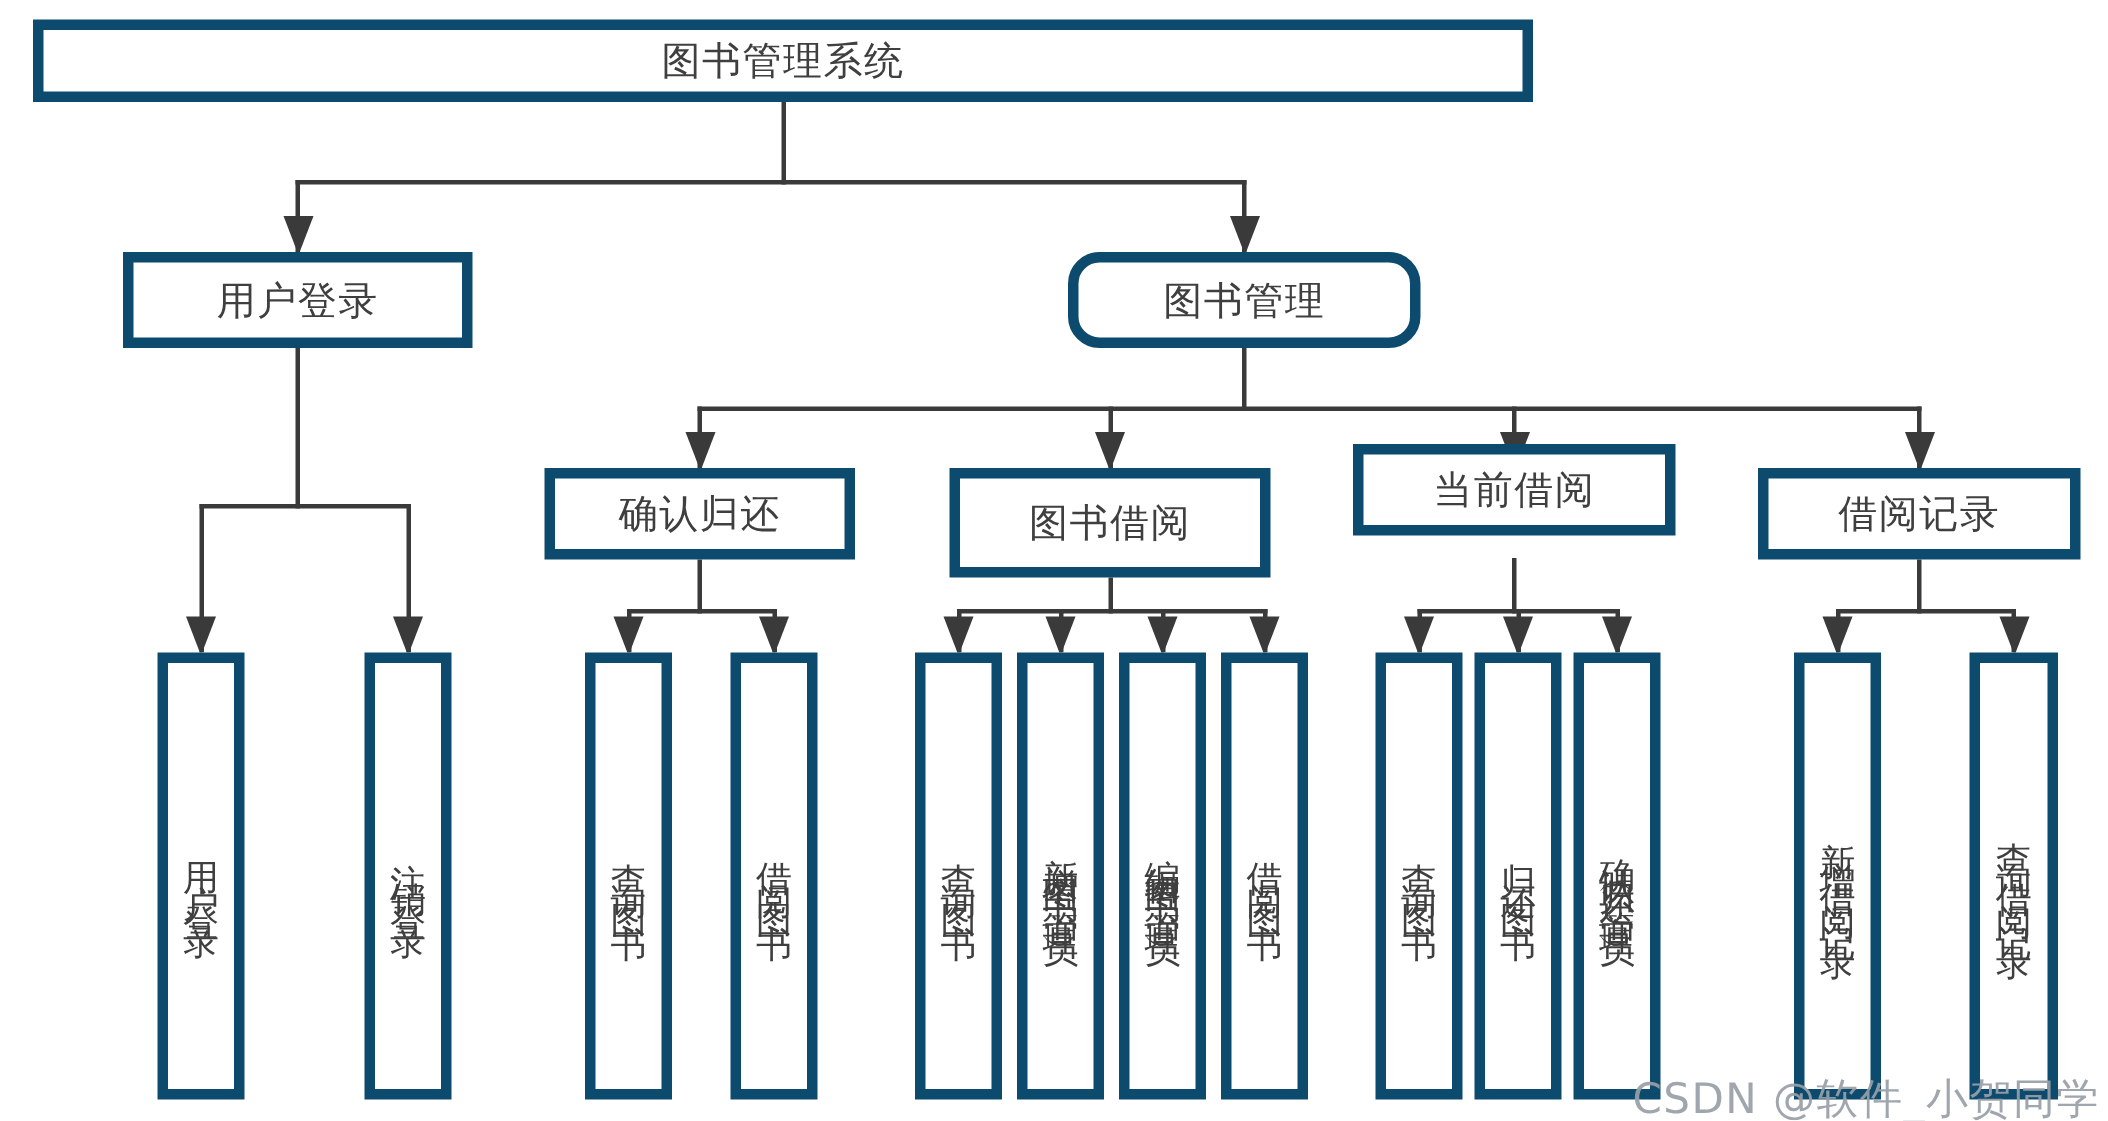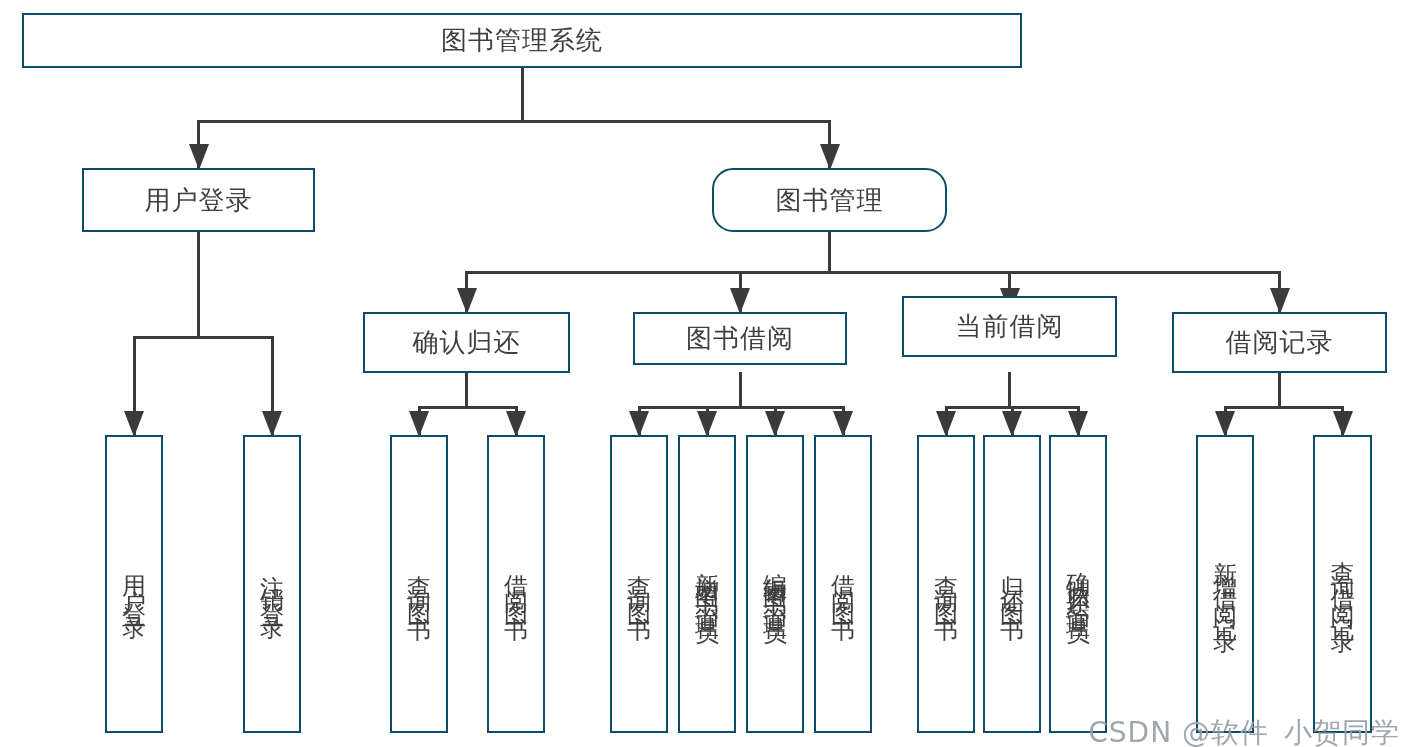--- a/index.html
+++ b/index.html
@@ -7,21 +7,21 @@
     position:relative;
     width:1405px;height:747px;
     background:#ffffff;
     overflow:hidden;
     font-family:"DejaVu Sans","Liberation Sans",sans-serif;
   }
   .node{
     position:absolute;
     box-sizing:border-box;
     background:#ffffff;
-    border:2px solid #0c4a6e;
+    border:7px solid #0c4a6e;
     display:flex;
     align-items:center;
     justify-content:center;
     color:#3f3f3f;
     letter-spacing:1px;
     z-index:2;
   }
   .node.h{font-size:26px;}
   .node.v{
     font-size:24px;
@@ -85,21 +85,21 @@
     <div class="edge" style="left: 465px; top: 372px; width: 3px; height: 37px;"></div>
     <div class="edge" style="left: 417.5px; top: 406px; width: 100px; height: 3px;"></div>
     <div class="edge" style="left: 417.5px; top: 406px; width: 3px; height: 29px;"></div>
     <div class="arrow" style="left: 409px; top: 411px;"></div>
     <div class="node v" style="left: 390px; top: 435px; width: 58px; height: 298px;">查询图书</div>
     <div class="edge" style="left: 514.5px; top: 406px; width: 3px; height: 29px;"></div>
     <div class="arrow" style="left: 506px; top: 411px;"></div>
     <div class="node v" style="left: 487px; top: 435px; width: 58px; height: 298px;">借阅图书</div>
     <div class="edge" style="left: 738.5px; top: 271px; width: 3px; height: 41px;"></div>
     <div class="arrow" style="left: 730px; top: 288px;"></div>
-    <div class="node h" style="left: 633px; top: 312px; width: 214px; height: 53px;">图书借阅</div>
+    <div class="node h" style="left: 633px; top: 312px; width: 214px; height: 73px;">图书借阅</div>
     <div class="edge" style="left: 738.5px; top: 372px; width: 3px; height: 37px;"></div>
     <div class="edge" style="left: 637.5px; top: 406px; width: 207px; height: 3px;"></div>
     <div class="edge" style="left: 637.5px; top: 406px; width: 3px; height: 29px;"></div>
     <div class="arrow" style="left: 629px; top: 411px;"></div>
     <div class="node v" style="left: 610px; top: 435px; width: 58px; height: 298px;">查询图书</div>
     <div class="edge" style="left: 705.5px; top: 406px; width: 3px; height: 29px;"></div>
     <div class="arrow" style="left: 697px; top: 411px;"></div>
     <div class="node v v-long" style="left: 678px; top: 435px; width: 58px; height: 298px;">新增图书（管理员）</div>
     <div class="edge" style="left: 773.5px; top: 406px; width: 3px; height: 29px;"></div>
     <div class="arrow" style="left: 765px; top: 411px;"></div>

